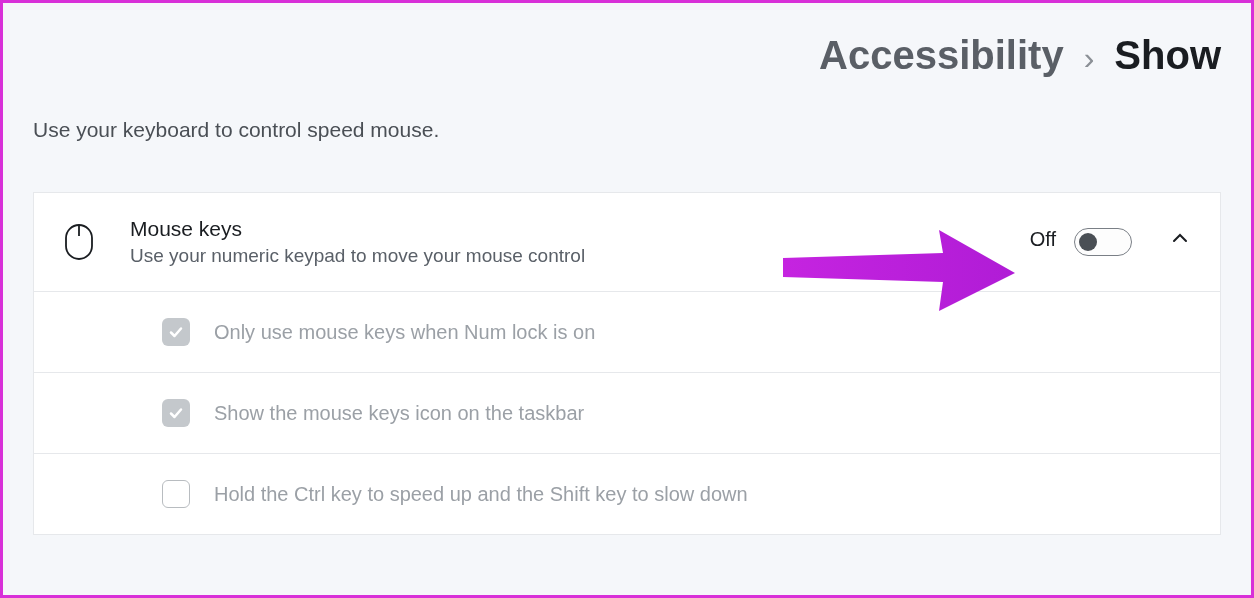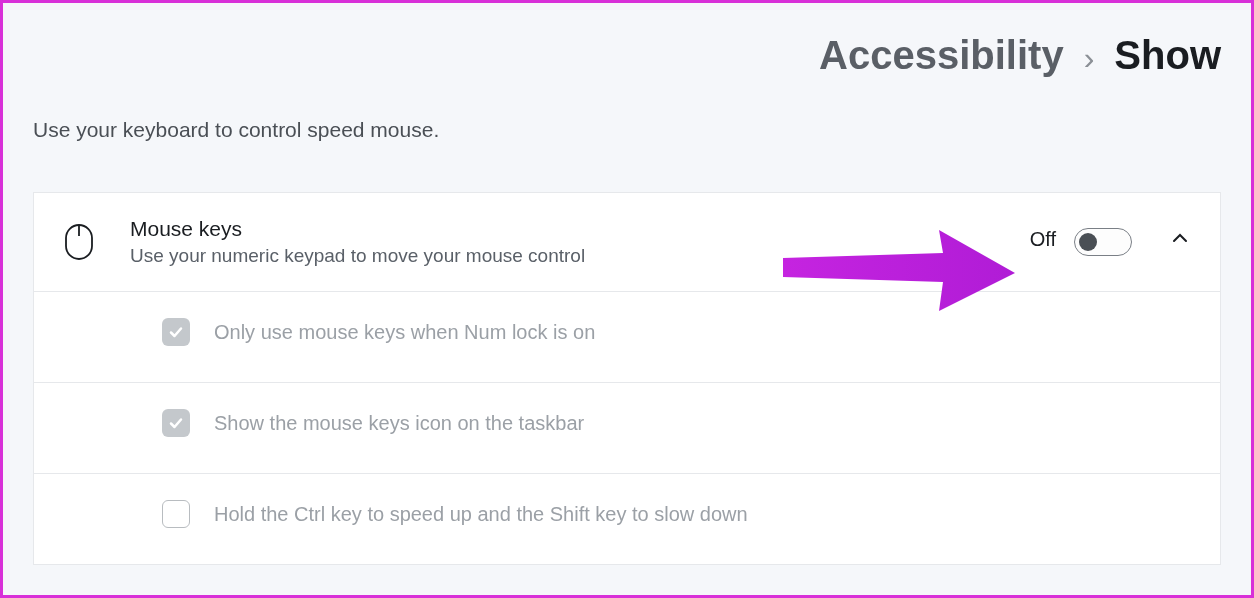--- a/index.html
+++ b/index.html
@@ -101,21 +101,21 @@
     }
     .chevron {
       width: 20px;
       height: 20px;
       margin-left: 20px;
       cursor: pointer;
     }
     .option-row {
       display: flex;
       align-items: center;
-      padding: 26px 30px 36px 128px;
+      padding: 26px 30px 26px 128px;
       border-bottom: 1px solid #e6e8eb;
       gap: 24px;
     }
     .option-row:last-child {
       border-bottom: none;
     }
     .checkbox {
       width: 28px;
       height: 28px;
       border-radius: 6px;

